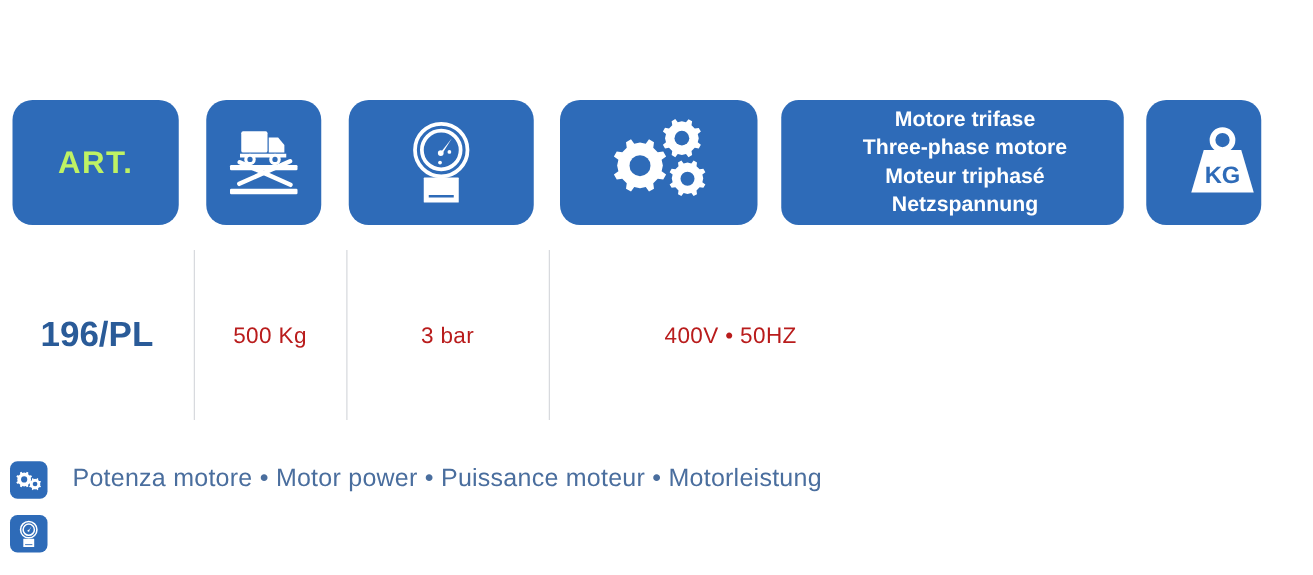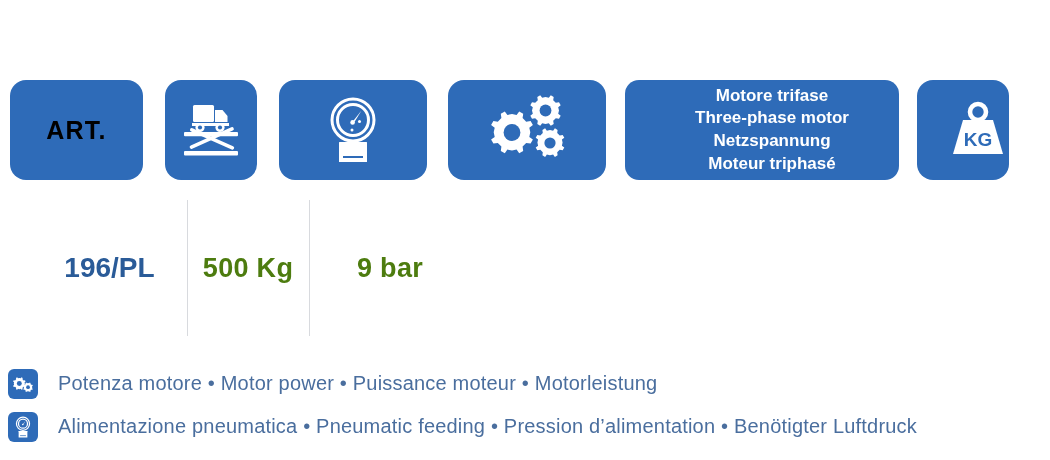--- a/index.html
+++ b/index.html
@@ -42,21 +42,21 @@
   }
 
   .tile-art      { width: 133px; margin-left: 10px; }
   .tile-lift     { width: 92px;  margin-left: 22px; }
   .tile-gauge    { width: 148px; margin-left: 22px; }
   .tile-gears    { width: 158px; margin-left: 21px; }
   .tile-motor    { width: 274px; margin-left: 19px; border-radius: 14px; padding-left: 20px; }
   .tile-kg       { width: 92px;  margin-left: 18px; justify-content: flex-end; }
 
   .tile-label {
-    color: #000000;
+    color: #bef264;
     font-size: 25px;
     font-weight: bold;
     letter-spacing: 1.2px;
   }
 
   .motor-text {
     color: #ffffff;
     font-size: 17px;
     font-weight: bold;
     line-height: 1.33;
@@ -68,21 +68,20 @@
 
   
   .data-row {
     position: absolute;
     left: 0;
     top: 200px;
     width: 1050px;
     height: 136px;
     display: flex;
     align-items: stretch;
-    padding-left: 32px;
   }
 
   .cell {
     display: flex;
     align-items: center;
     justify-content: center;
     position: relative;
     flex: 0 0 auto;
     height: 136px;
   }
@@ -98,23 +97,23 @@
   }
 
   .cell-art   { width: 155px; }
   .cell-cap   { width: 122px; }
   .cell-bar   { width: 162px; }
   .cell-kw    { width: 185px; }
   .cell-volt  { width: 291px; }
   .cell-kg    { width: 135px; }
 
   .cell-value {
-    font-size: 27px;
-    color: #4d7c0f;
-    font-weight: 700;
+    font-size: 18px;
+    color: #b91c1c;
+    font-weight: 400;
     letter-spacing: 0.3px;
     white-space: nowrap;
   }
 
   .cell-value.accent {
     color: #2A5B98;
     font-weight: bold;
     font-size: 28px;
     letter-spacing: 0;
   }
@@ -249,23 +248,23 @@
                      -0.4-3.0 2.7-1.6 1.8 2.4 z"></path>
           </g>
           <circle cx="71" cy="50" r="5.6" fill="#2E6BB8"></circle>
         </svg>
       </span>
     </div>
 
     <div class="tile tile-motor">
       <div class="motor-text">
         <div>Motore trifase</div>
-        <div>Three-phase motor</div>
+        <div>Three-phase motore</div>
+        <div>Moteur triphasé</div>
         <div>Netzspannung</div>
-        <div>Moteur triphasé</div>
       </div>
     </div>
 
     <div class="tile tile-kg">
       <span>
         <svg width="62" height="66" viewBox="0 0 62 66">
           <g fill="none" stroke="#ffffff" stroke-width="4.6">
             <circle cx="31" cy="15" r="8"></circle>
           </g>
           <path d="M16 23 h30 l10 34 h-50 z" fill="#ffffff"></path>
@@ -280,24 +279,27 @@
 
     <div class="cell cell-art">
       <span class="cell-value accent">196/PL</span>
     </div>
 
     <div class="cell cell-cap">
       <span class="cell-value">500 Kg</span>
     </div>
 
     <div class="cell cell-bar">
-      <span class="cell-value">9 bar</span>
-    </div>
-
-
+      <span class="cell-value">3 bar</span>
+    </div>
+
+
+    <div class="cell cell-volt">
+      <span class="cell-value">400V • 50HZ</span>
+    </div>
 
 
   </div>
 
   <div class="legend">
 
     <div class="legend-row">
       <span class="legend-icon">
         <svg width="22" height="18" viewBox="0 0 48 38">
           <g fill="#ffffff">
@@ -329,18 +331,17 @@
             <circle cx="27" cy="24" r="12.4"></circle>
           </g>
           <g fill="#ffffff">
             <path d="M26 26.4 L34 16 L28.4 25.4 Z"></path>
             <circle cx="26.4" cy="26.2" r="2.2"></circle>
             <rect x="15" y="44" width="24" height="18" rx="0.5"></rect>
           </g>
           <rect x="19" y="56" width="16" height="2" fill="#2E6BB8"></rect>
         </svg>
       </span>
-      <span class="legend-text">Alimentazione pneumatica • Pneumatic feeding • Pression d’alimentation • Benötigter Luftdruck</span>
     </div>
 
   </div>
 
 </div>
 
 </body></html>

